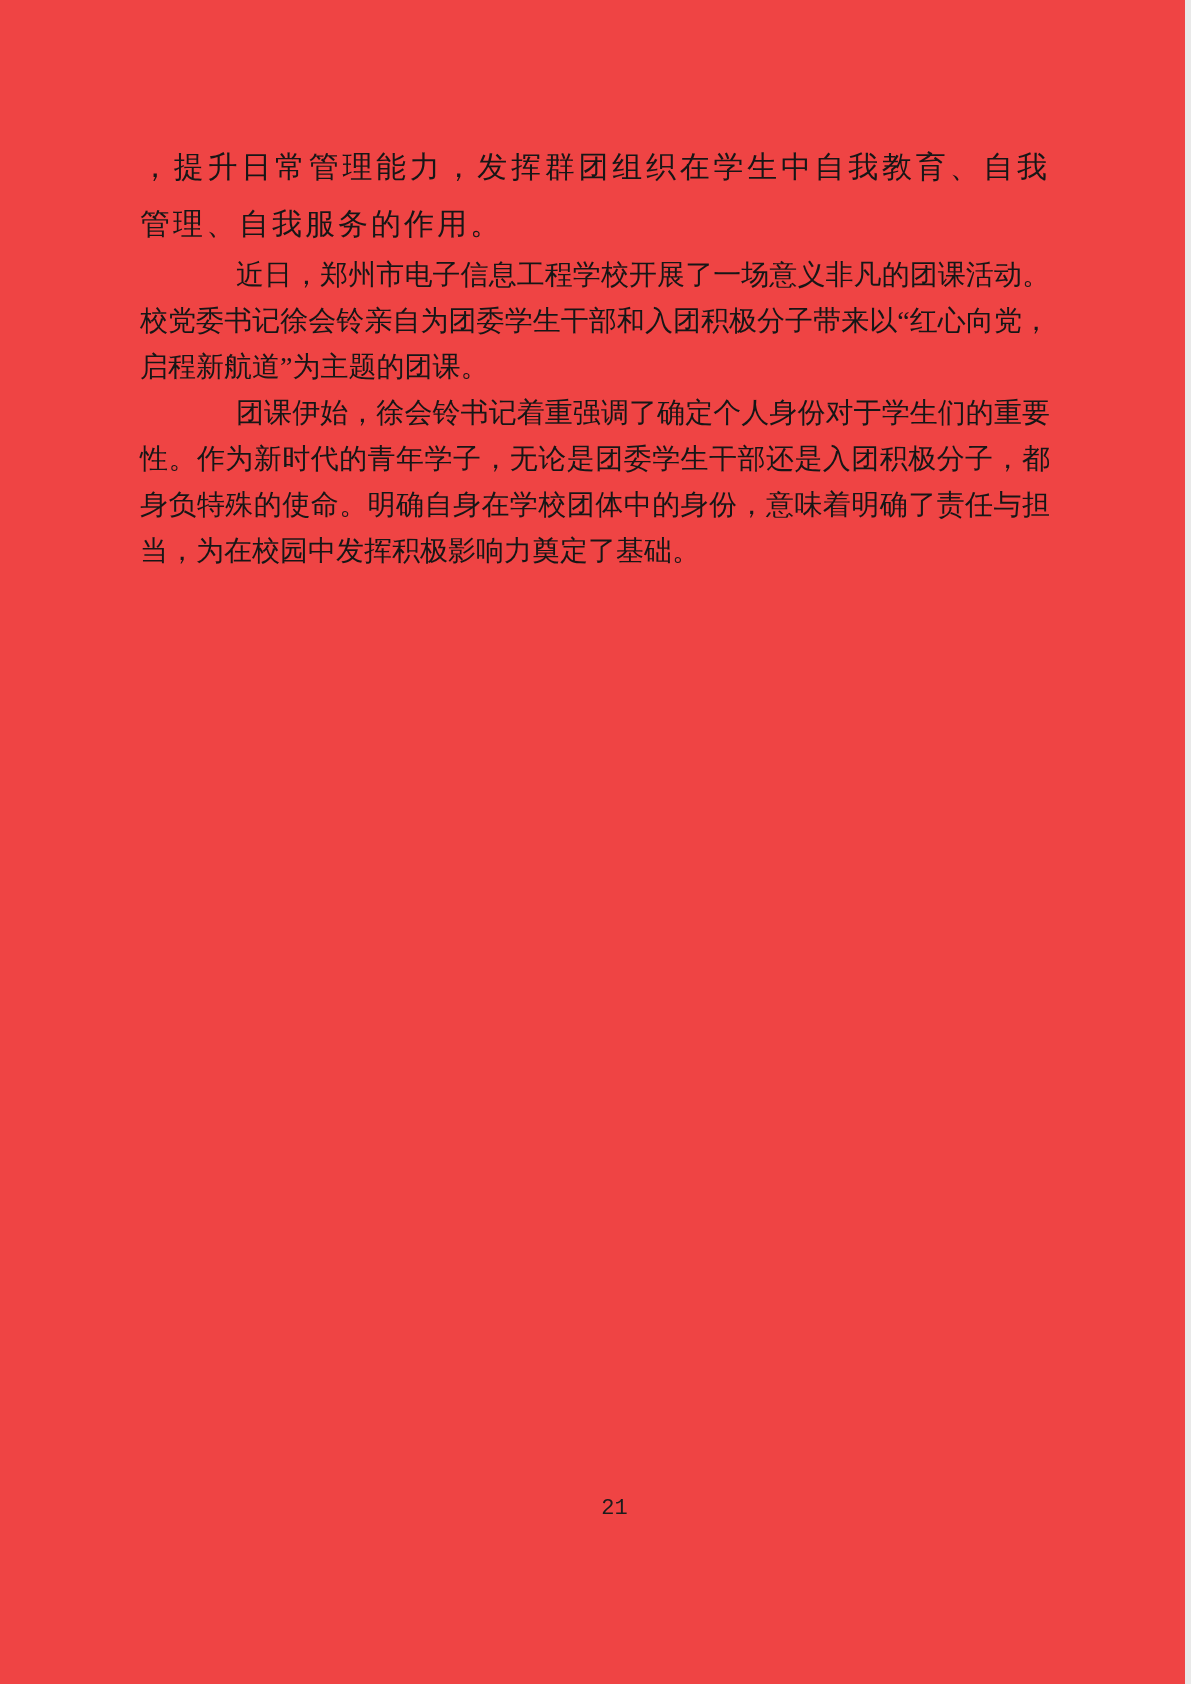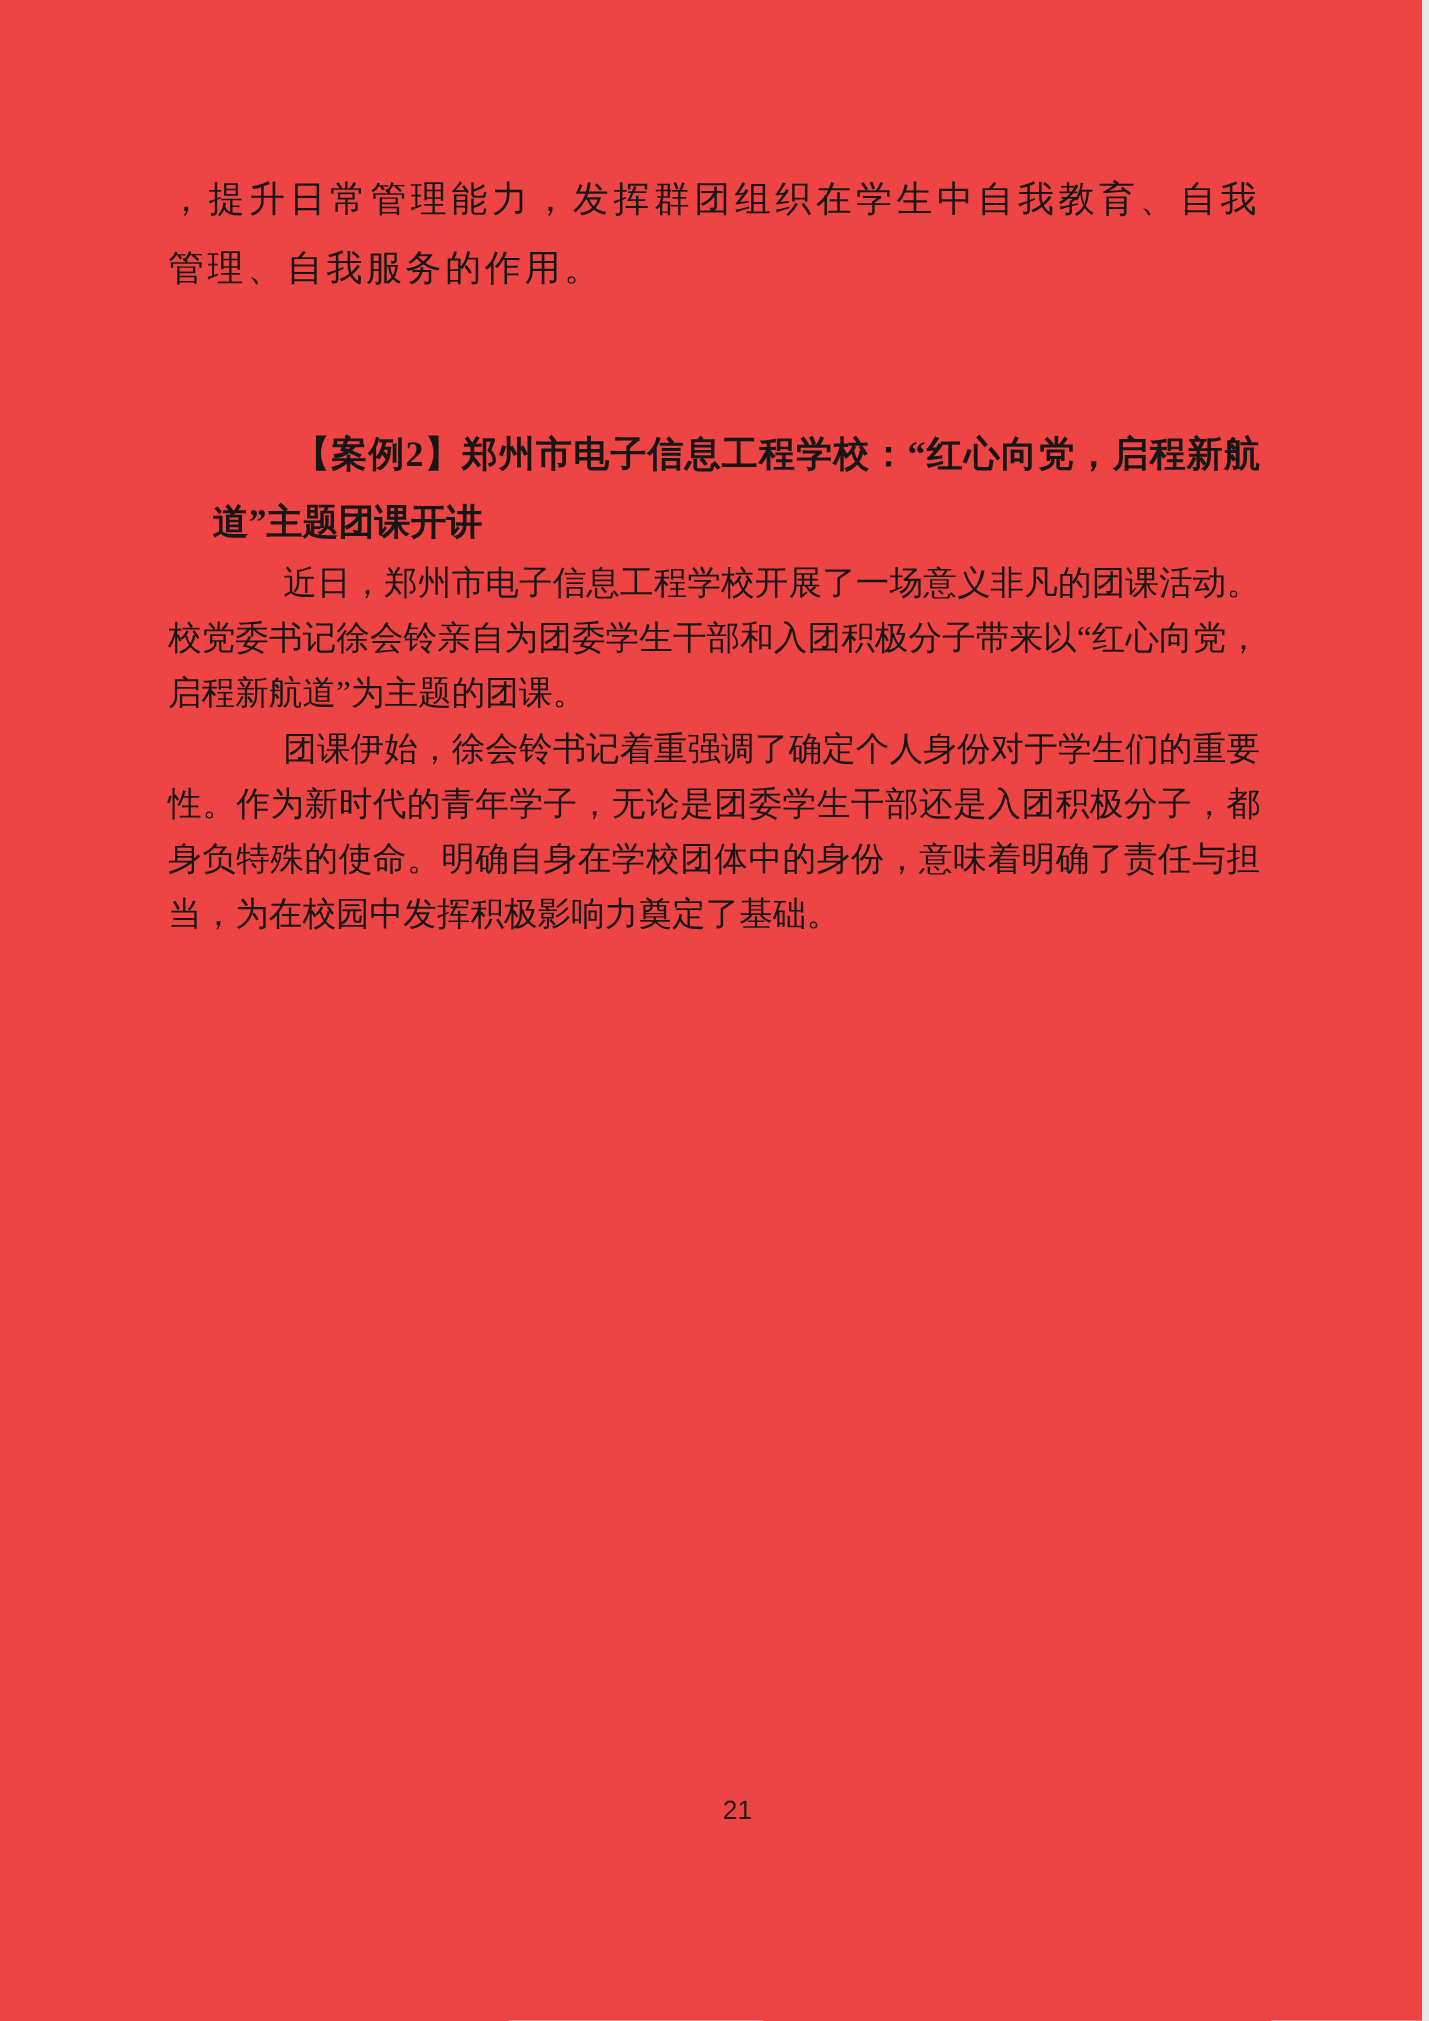--- a/index.html
+++ b/index.html
@@ -51,36 +51,35 @@
     text-justify: inter-character;
   }
   .case-para:first-of-type { margin-top: 2px; }
   
   .page-footer {
     position: absolute;
     top: 1496px;
     left: 0;
     width: 100%;
     text-align: center;
-    font-family: Liberation Sans, sans-serif;
+    font-family: Liberation Mono, monospace;
     font-size: 22px;
     color: #1c1c1c;
     padding-left: 44px;
   }
 </style>
 </head>
 <body>
 
 <div class="page">
   <div class="content">
 
     <p class="s1-para">，提升日常管理能力，发挥群团组织在学生中自我教育、自我管理、自我服务的作用。</p>
 
 
-    <p class="case-title">【案例2】郑州市电子信息工程学校：“红心向党，启程新航道”主题团课开讲</p>
 
     <p class="case-para">近日，郑州市电子信息工程学校开展了一场意义非凡的团课活动。校党委书记徐会铃亲自为团委学生干部和入团积极分子带来以“红心向党，启程新航道”为主题的团课。</p>
 
     <p class="case-para">团课伊始，徐会铃书记着重强调了确定个人身份对于学生们的重要性。作为新时代的青年学子，无论是团委学生干部还是入团积极分子，都身负特殊的使命。明确自身在学校团体中的身份，意味着明确了责任与担当，为在校园中发挥积极影响力奠定了基础。</p>
 
 
   </div>
 
   <div class="page-footer">21</div>
 </div>

